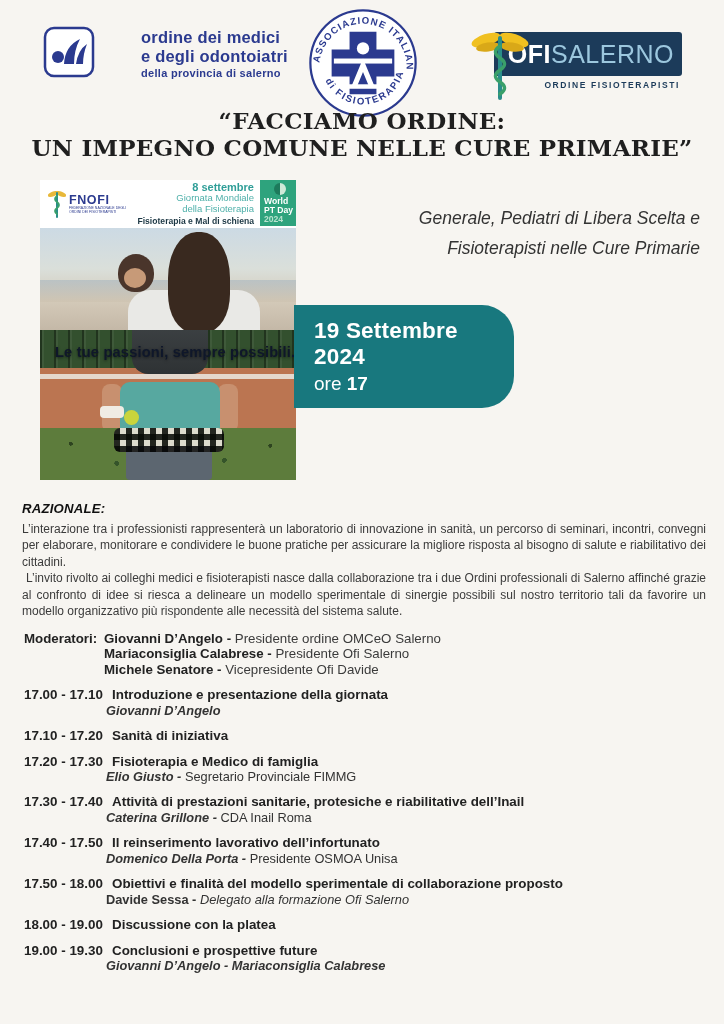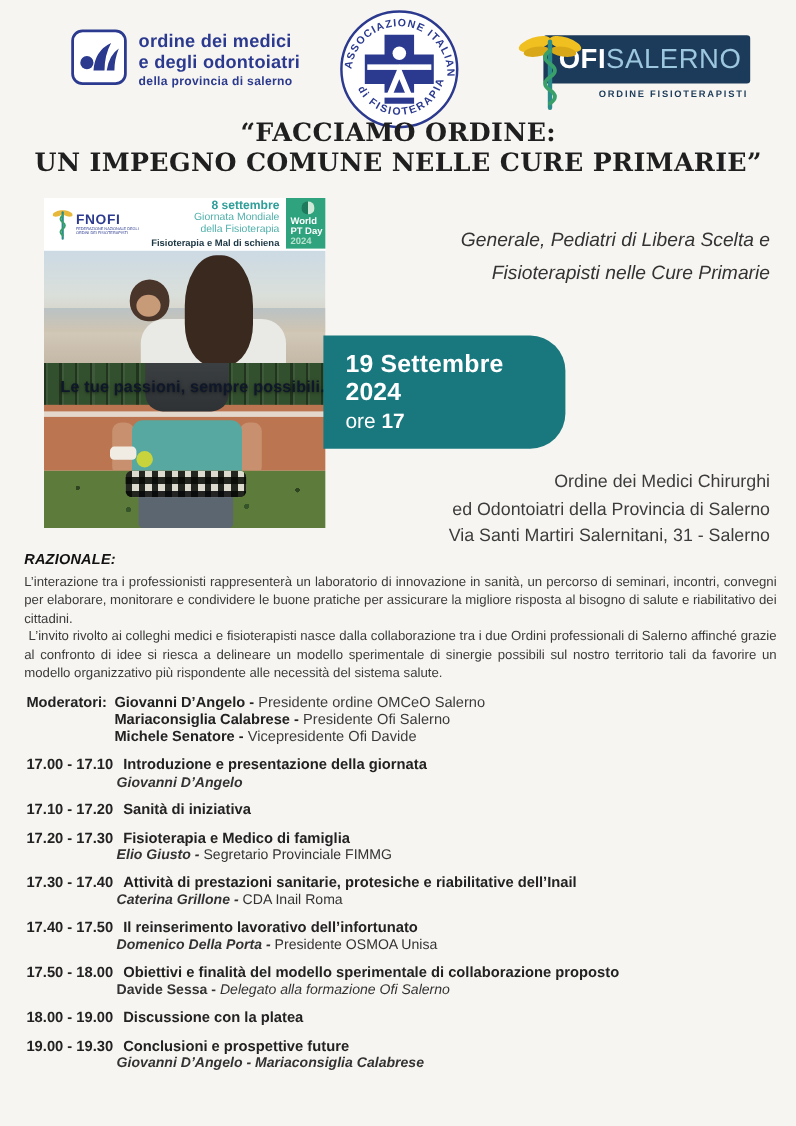--- a/index.html
+++ b/index.html
@@ -1,20 +1,20 @@
 <!DOCTYPE html>
 <html><head>
 <meta charset="utf-8">
 <style>
   html,body{margin:0;padding:0;}
   body{font-family:"Liberation Sans",sans-serif;background:#e9e7e3;}
   .page{position:relative;width:724px;height:1024px;background:#f7f5f1;overflow:hidden;color:#2e2e2e;}
 
   
-  .omceo{position:absolute;left:64px;top:26px;display:flex;align-items:center;}
+  .omceo{position:absolute;left:43px;top:26px;display:flex;align-items:center;gap:36px;}
   .omceo-text{margin-left:10px;color:#2b3a8f;font-weight:bold;line-height:19px;font-size:16.5px;letter-spacing:.2px;}
   .omceo-text .small{font-size:11px;line-height:14px;letter-spacing:.3px;}
   .aifi{position:absolute;left:307px;top:7px;width:112px;height:112px;}
   .ofi{position:absolute;left:468px;top:24px;width:214px;height:80px;}
   .ofi-rect{position:absolute;left:26px;top:8px;width:188px;height:44px;background:#1c3b5a;border-radius:3px;display:flex;align-items:center;justify-content:flex-end;padding-right:8px;box-sizing:border-box;}
   .ofi-name{font-size:25px;letter-spacing:.5px;white-space:nowrap;}
   .ofi-name .b{color:#ffffff;font-weight:bold;}
   .ofi-name .l{color:#9cc7de;font-weight:400;}
   .ofi-sub{position:absolute;right:2px;top:56px;font-size:8.5px;font-weight:bold;color:#1c3b5a;letter-spacing:1.6px;}
   .ofi-cad{position:absolute;left:0;top:0;}
@@ -218,25 +218,20 @@
   </div>
 
   <div class="banner">
     <div class="banner-date">19 Settembre 2024</div>
     <div class="banner-time">
       <span>ore</span>
       <span class="tv">17</span>
     </div>
   </div>
 
-  <div class="venue">
-    <div>Ordine dei Medici Chirurghi</div>
-    <div>ed Odontoiatri della Provincia di Salerno</div>
-    <div>Via Santi Martiri Salernitani, 31 - Salerno</div>
-  </div>
 
   <div class="rationale">
     <div class="rat-h">RAZIONALE:</div>
     <div class="rat-p">L’interazione tra i professionisti rappresenterà un laboratorio di innovazione in sanità, un percorso di seminari, incontri, convegni per elaborare, monitorare e condividere le buone pratiche per assicurare la migliore risposta al bisogno di salute e riabilitativo dei cittadini.</div>
     <div class="rat-p p2">L’invito rivolto ai colleghi medici e fisioterapisti nasce dalla collaborazione tra i due Ordini professionali di Salerno affinché grazie al confronto di idee si riesca a delineare un modello sperimentale di sinergie possibili sul nostro territorio tali da favorire un modello organizzativo più rispondente alle necessità del sistema salute.</div>
   </div>
 
   <div class="mods">
     <div class="mods-label">Moderatori:</div>
     <div>

